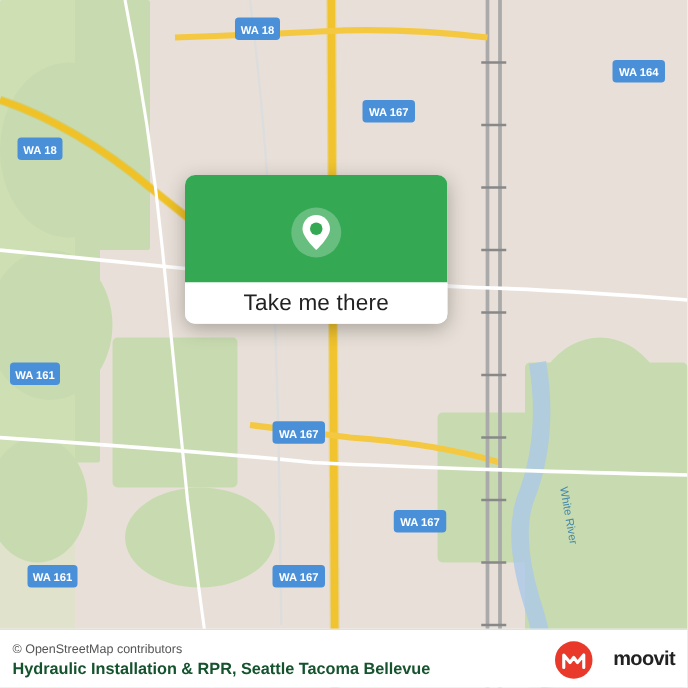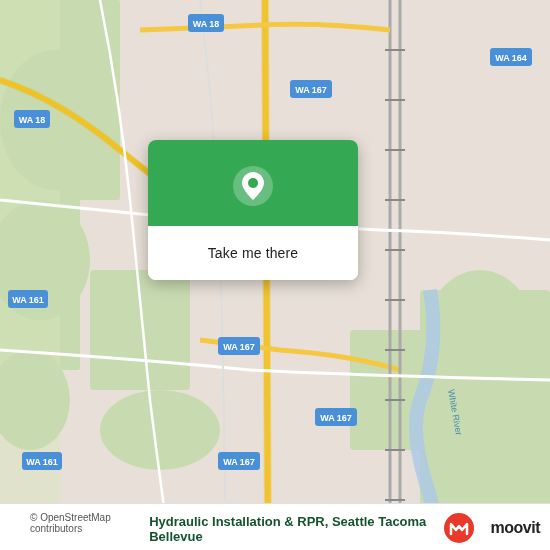--- a/index.html
+++ b/index.html
@@ -46,22 +46,22 @@
 
     #pin-icon {
       width: 44px;
       height: 44px;
     }
 
     #take-me-there-btn {
       width: 100%;
       background: #fff;
       border: none;
-      padding: 19px 0;
-      font-size: 14px;
+      padding: 6px 0;
+      font-size: 18px;
       font-weight: 500;
       color: #222;
       cursor: pointer;
       text-align: center;
       letter-spacing: 0.01em;
     }
 
     
     #bottom-bar {
       position: absolute;
@@ -71,22 +71,21 @@
       background: #fff;
       padding: 8px 10px 6px 10px;
       display: flex;
       justify-content: space-between;
       align-items: center;
       border-top: 1px solid #e0e0e0;
     }
 
     #bottom-left {
       display: flex;
-      flex-direction: row;
-      margin-left: 20px;
+      flex-direction: column;
     }
 
     #attribution {
       font-size: 10px;
       color: #555;
     }
 
     #location-title {
       font-size: 13px;
       font-weight: 600;

